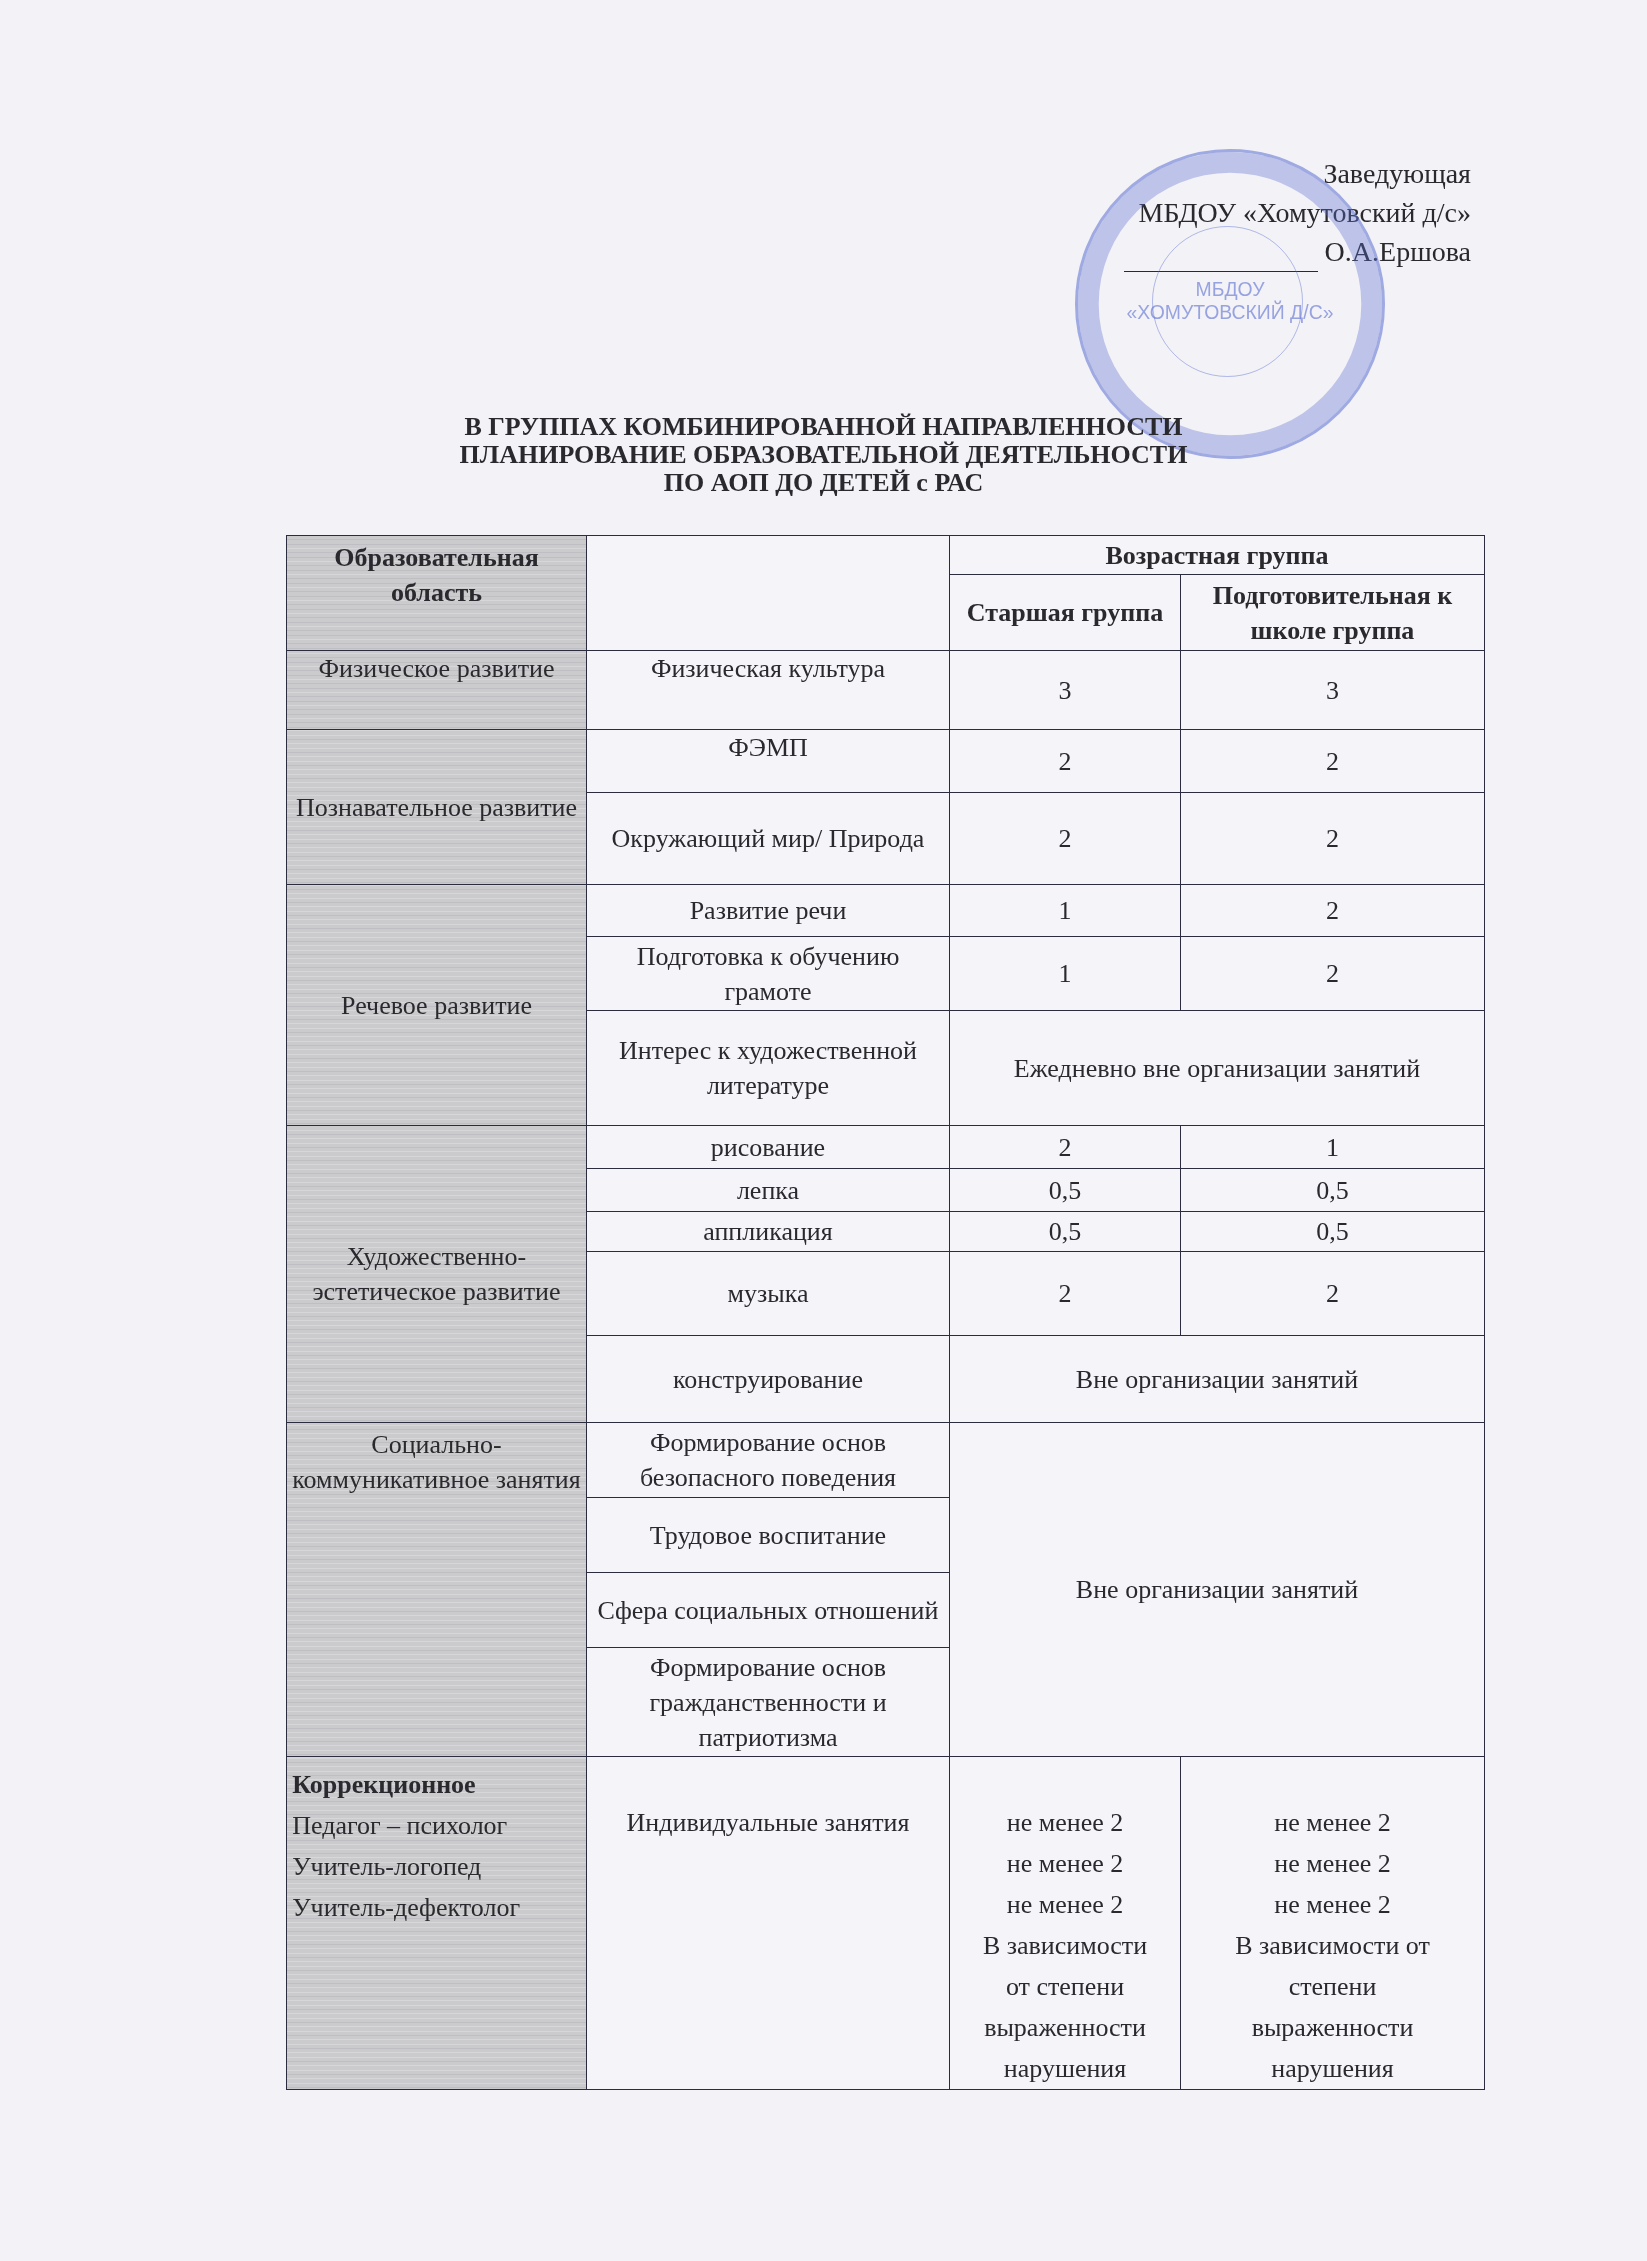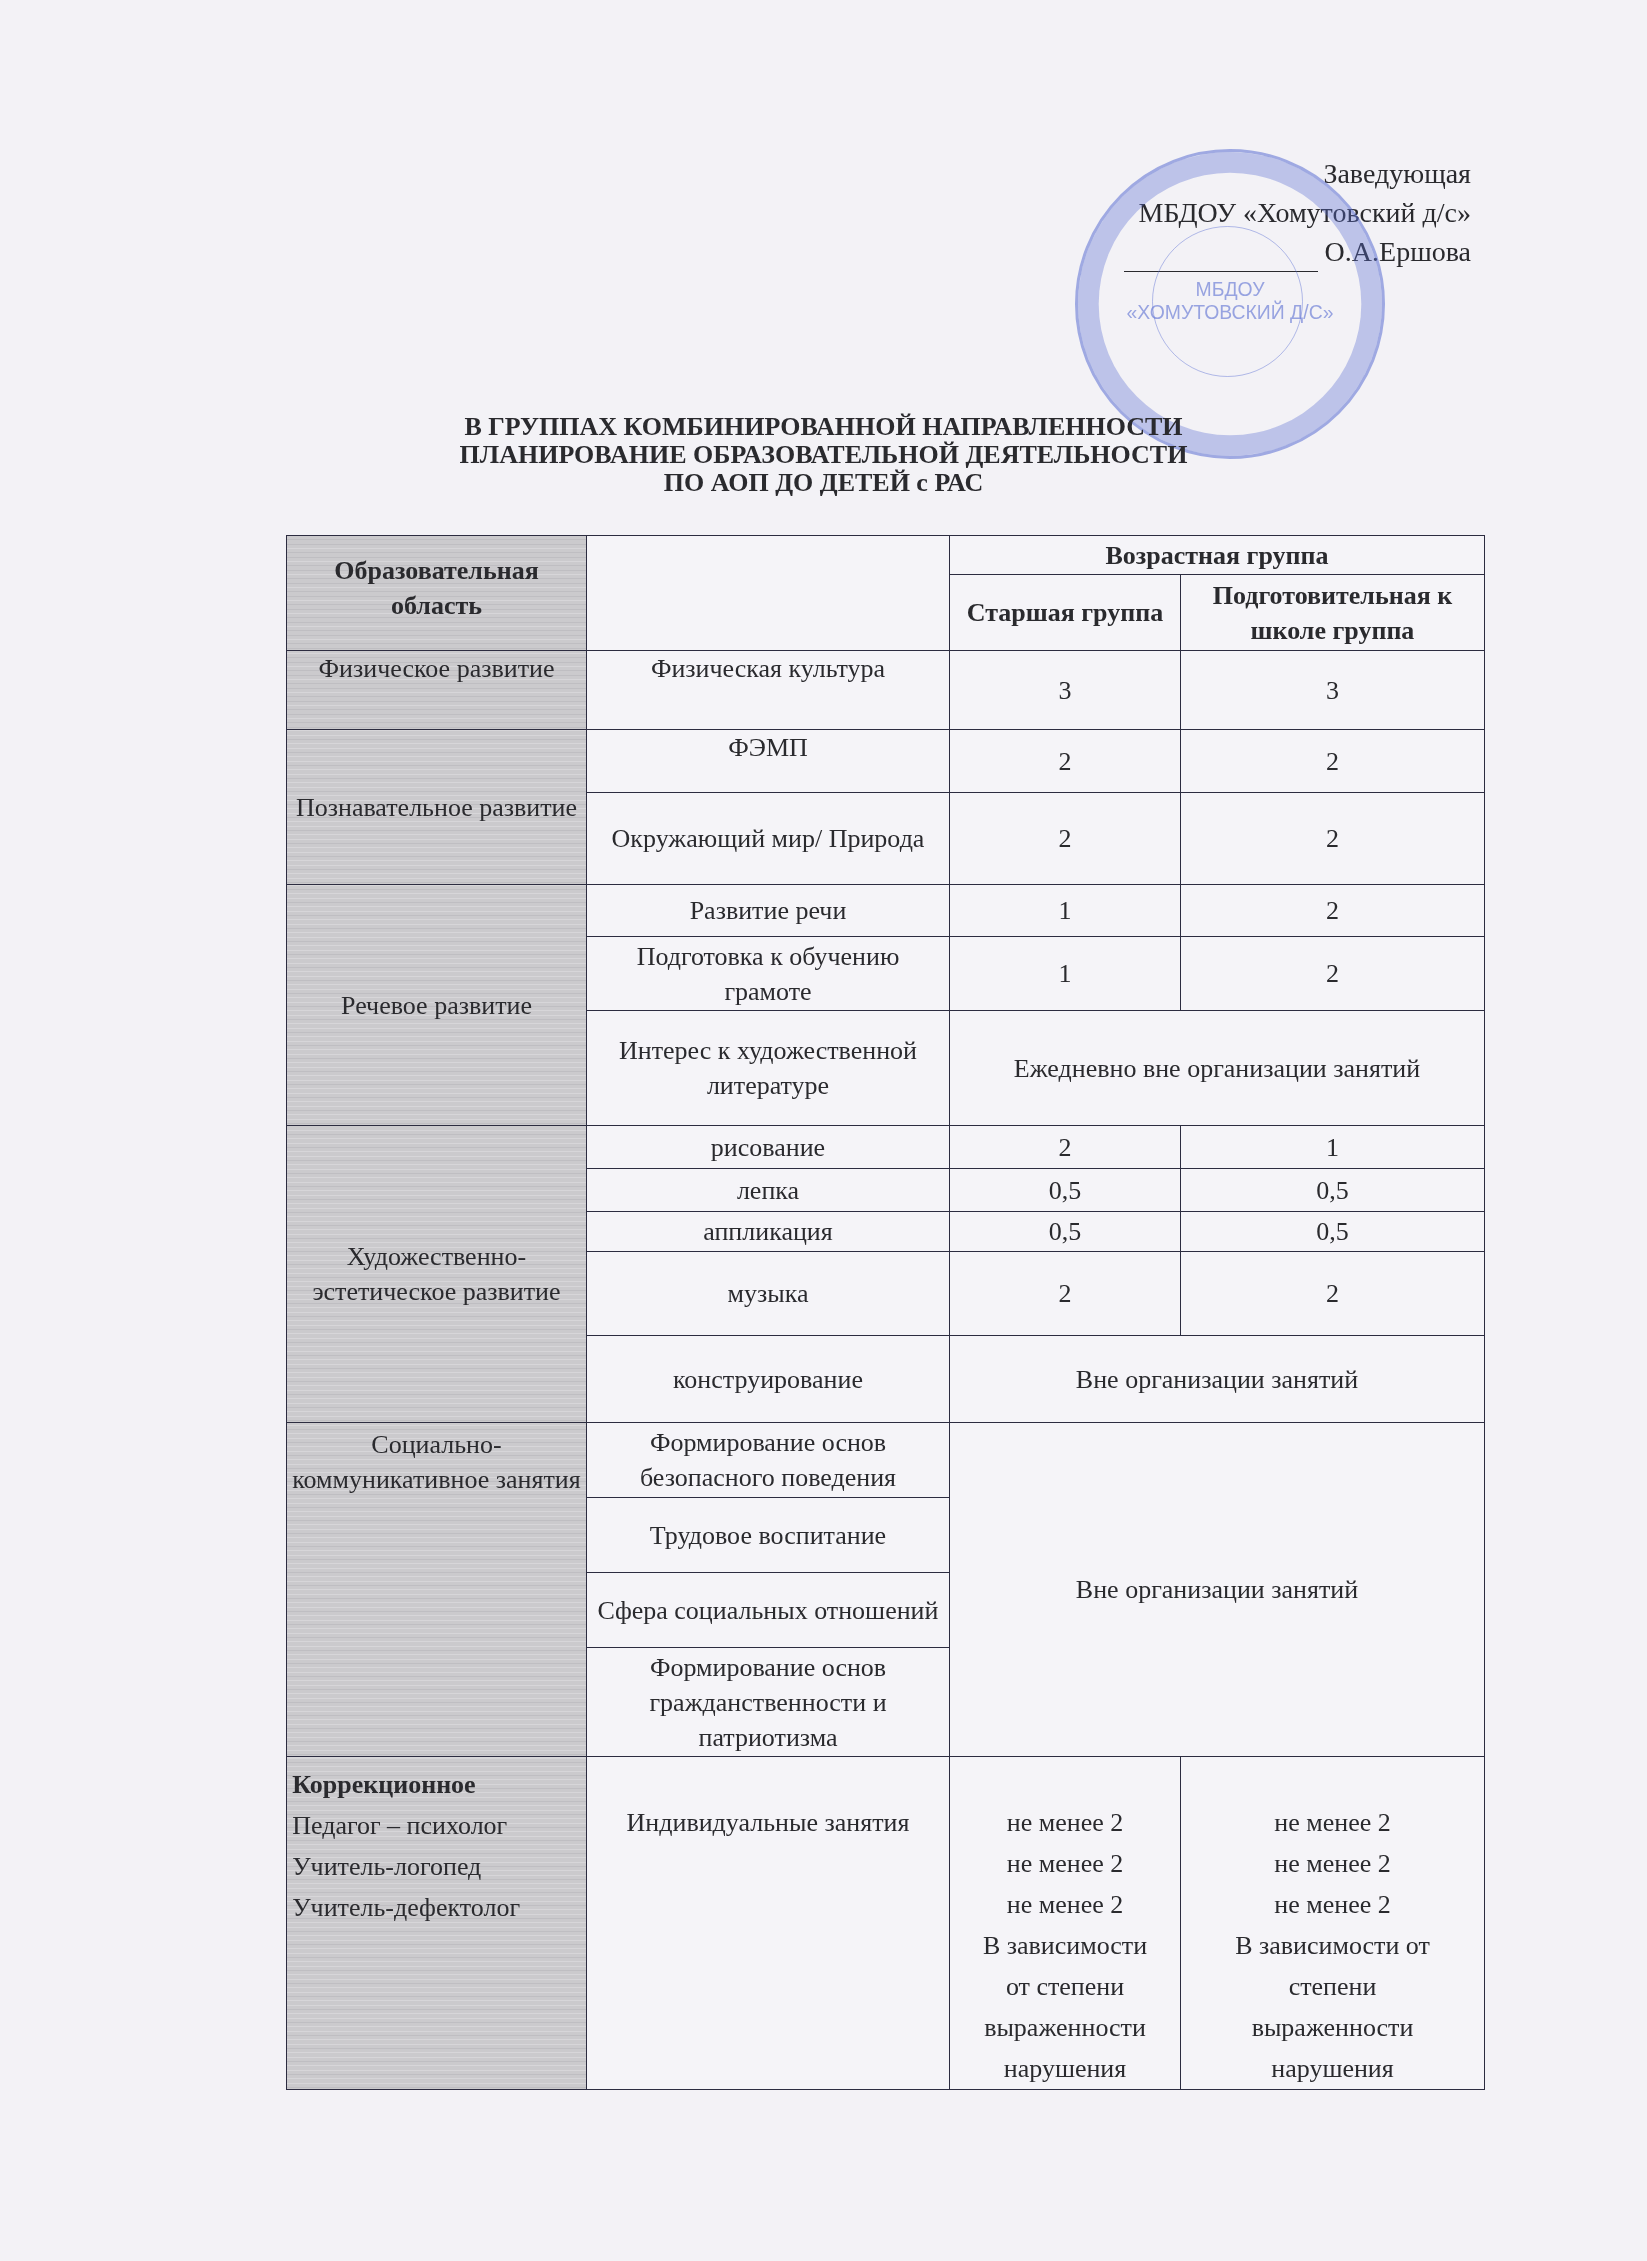--- a/index.html
+++ b/index.html
@@ -83,21 +83,21 @@
 <table class="plan">
   <colgroup>
     <col style="width:300px">
       <col style="width:363px">
       <col style="width:231px">
       <col style="width:304px">
   </colgroup>
 
   <tbody>
       <tr style="height:39px">
-    <td rowspan="2" class="area b" style="vertical-align:top; padding-top:17px;">Образовательная область</td>
+    <td rowspan="2" class="area b" style="vertical-align:top; padding-top:4px;">Образовательная область</td>
     <td rowspan="2"></td>
     <td colspan="2" class="b">Возрастная группа</td>
   </tr>
   <tr style="height:76px">
     <td class="b">Старшая группа</td>
     <td class="b">Подготовительная к школе группа</td>
   </tr>
 
   <tr style="height:79px">
     <td class="area">Физическое развитие</td>

